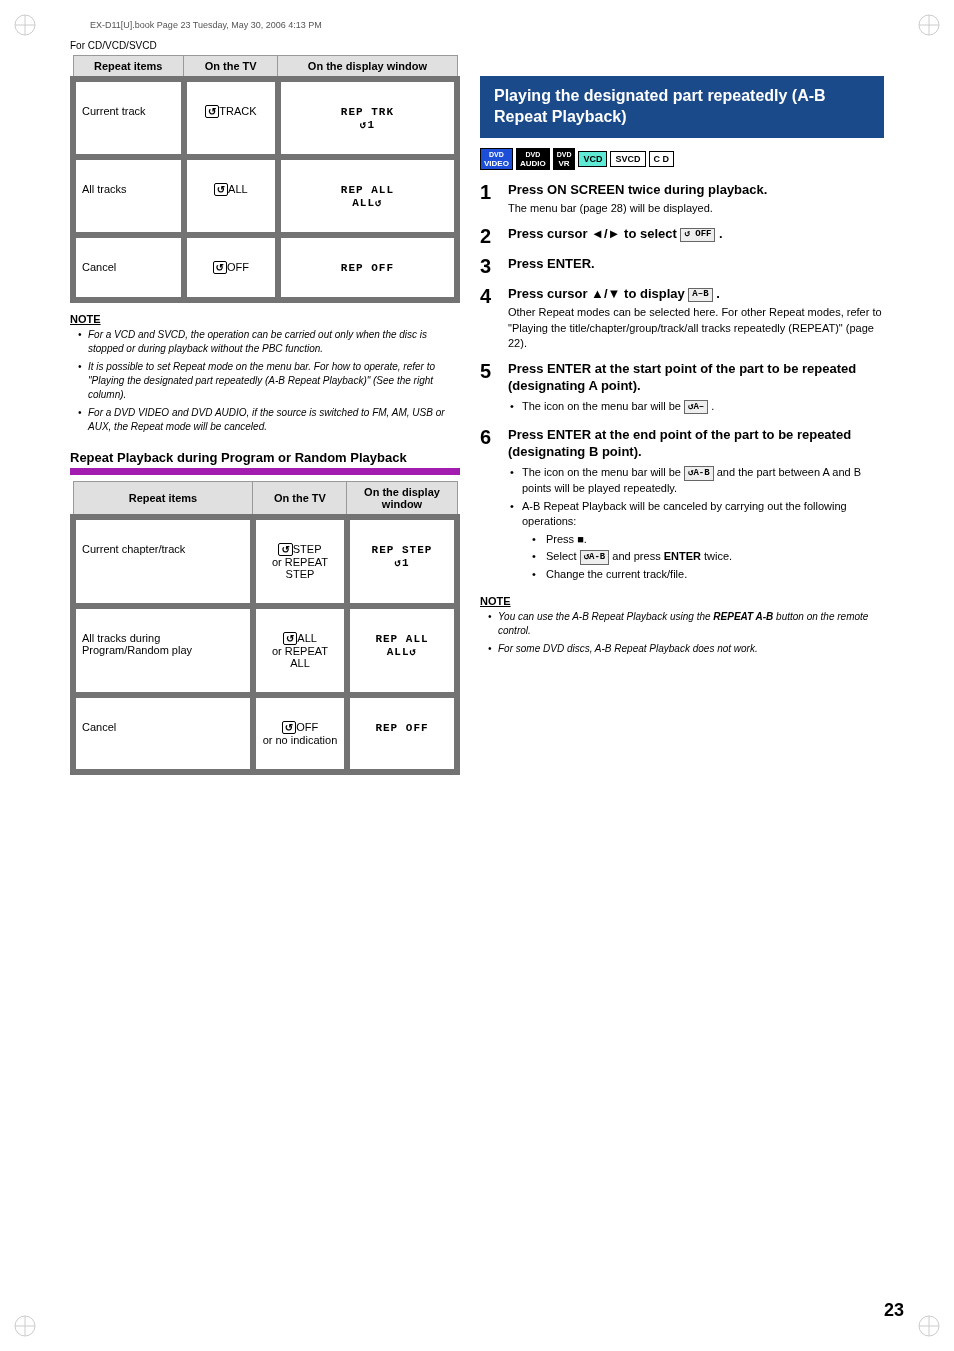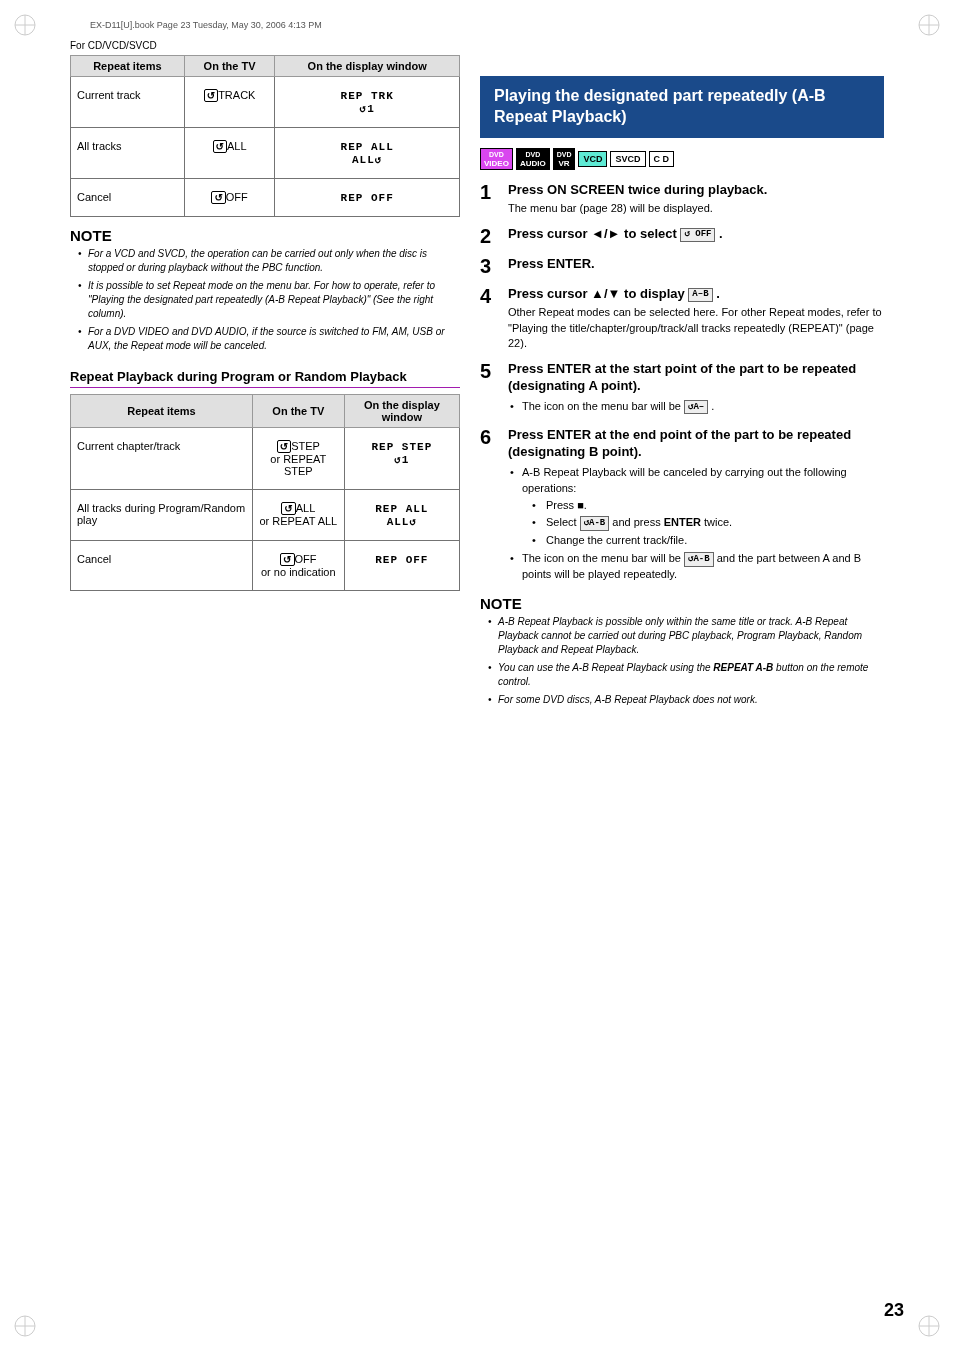--- a/index.html
+++ b/index.html
@@ -90,22 +90,22 @@
     }
     table th {
       background: #e0e0e0;
       border: 1px solid #999;
       padding: 4px 6px;
       text-align: center;
       font-weight: bold;
       font-size: 11px;
     }
     table td {
-      border: 1px solid #737373;
-      padding: 12px 6px;
+      border: 6px solid #737373;
+      padding: 23px 6px;
       vertical-align: top;
       font-size: 11px;
     }
     table td:nth-child(2) {
       text-align: center;
     }
     table td:nth-child(3) {
       text-align: center;
     }
 
@@ -125,21 +125,22 @@
       font-family: Arial;
       font-weight: bold;
     }
 
     
     .note-section {
       margin-top: 10px;
     }
     .note-title {
       font-weight: bold;
-      font-size: 15px;
+      font-size: 11px;
+      text-decoration: underline;
     }
     .note-list {
       list-style: none;
       padding-left: 8px;
       margin-top: 3px;
     }
     .note-list li {
       font-size: 10px;
       font-style: italic;
       padding-left: 10px;
@@ -152,21 +153,21 @@
       position: absolute;
       left: 0;
     }
 
     
     .subsection-title {
       font-size: 13px;
       font-weight: bold;
       margin-top: 16px;
       margin-bottom: 6px;
-      border-bottom: 1px solid #a21caf;
+      border-bottom: 7px solid #a21caf;
       padding-bottom: 3px;
     }
 
     
     .title-box {
       background: #1a4a8a;
       color: #fff;
       padding: 10px 14px;
       margin-bottom: 10px;
       font-size: 16px;
@@ -181,21 +182,21 @@
       margin-bottom: 12px;
       align-items: center;
     }
     .badge {
       font-size: 9px;
       font-weight: bold;
       padding: 2px 4px;
       border: 1px solid #000;
     }
     .badge-dvd-video {
-      background: #d946ef;
+      background: #1d4ed8;
       color: #fff;
       font-size: 8px;
       line-height: 1.2;
       text-align: center;
     }
     .badge-dvd-audio {
       background: #000;
       color: #fff;
       font-size: 8px;
       line-height: 1.2;
@@ -496,38 +497,37 @@
               <li>The icon on the menu bar will be <span class="inline-icon">↺A–</span> .</li>
             </ul>
           </div>
         </div>
 
         <div class="step">
           <div class="step-number">6</div>
           <div class="step-content">
             <div class="step-heading">Press ENTER at the end point of the part to be repeated (designating B point).</div>
             <ul class="bullet-list">
+              <li>The icon on the menu bar will be <span class="inline-icon">↺A-B</span> and the part between A and B points will be played repeatedly.</li>
               <li>A-B Repeat Playback will be canceled by carrying out the following operations:
                 <ul class="step6-sub-list inner-bullet">
                   <li>Press <span class="bold">■</span>.</li>
                   <li>Select <span class="inline-icon">↺A-B</span> and press <span class="bold">ENTER</span> twice.</li>
                   <li>Change the current track/file.</li>
                 </ul>
               </li>
-              <li>The icon on the menu bar will be <span class="inline-icon">↺A-B</span> and the part between A and B points will be played repeatedly.</li>
             </ul>
           </div>
         </div>
 
       </div>
 
       <div class="note-section">
         <div class="note-title">NOTE</div>
         <ul class="note-list">
-          <li>A-B Repeat Playback is possible only within the same title or track. A-B Repeat Playback cannot be carried out during PBC playback, Program Playback, Random Playback and Repeat Playback.</li>
           <li>You can use the A-B Repeat Playback using the <span class="bold">REPEAT A-B</span> button on the remote control.</li>
           <li>For some DVD discs, A-B Repeat Playback does not work.</li>
         </ul>
       </div>
 
     </div>
 
   </div>
 
   <div class="page-number">23</div>

